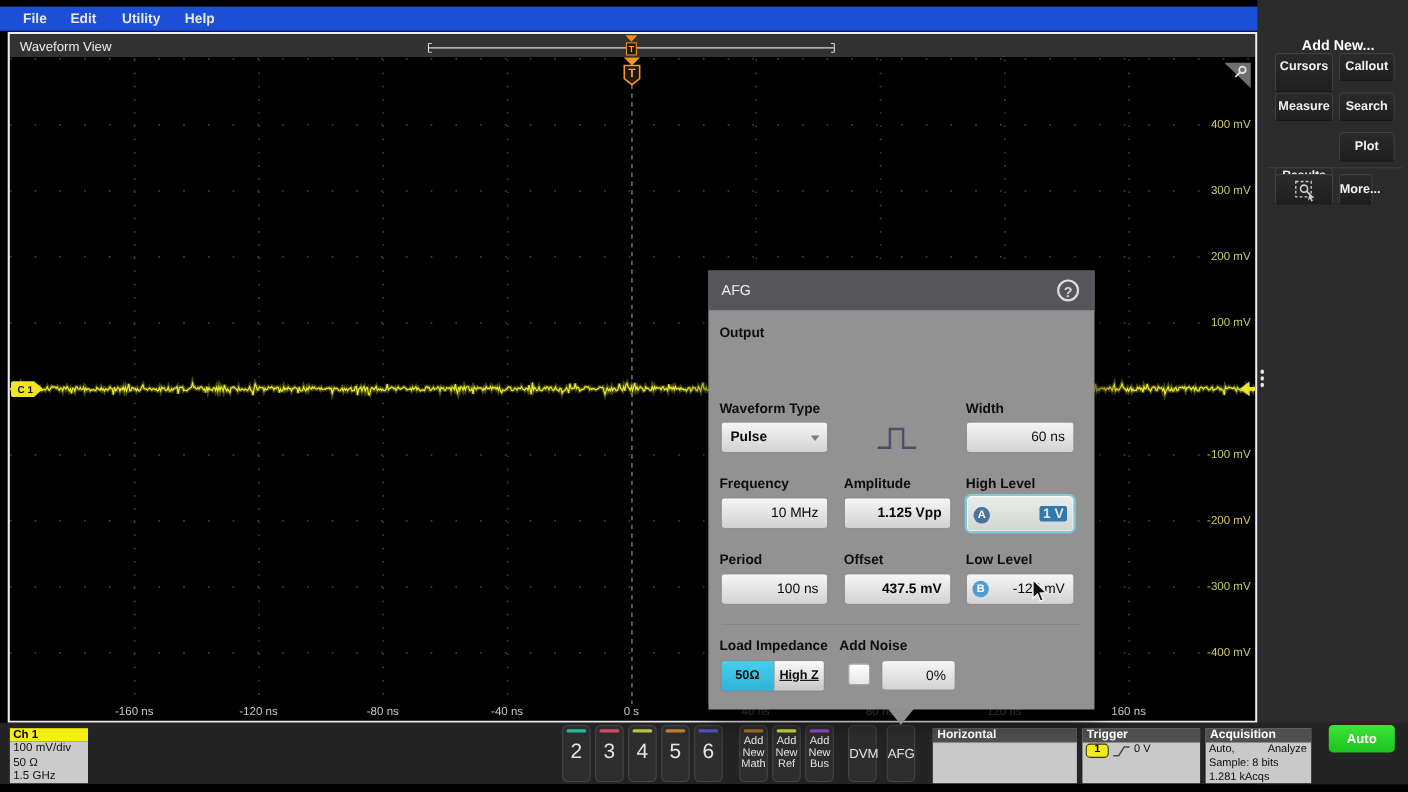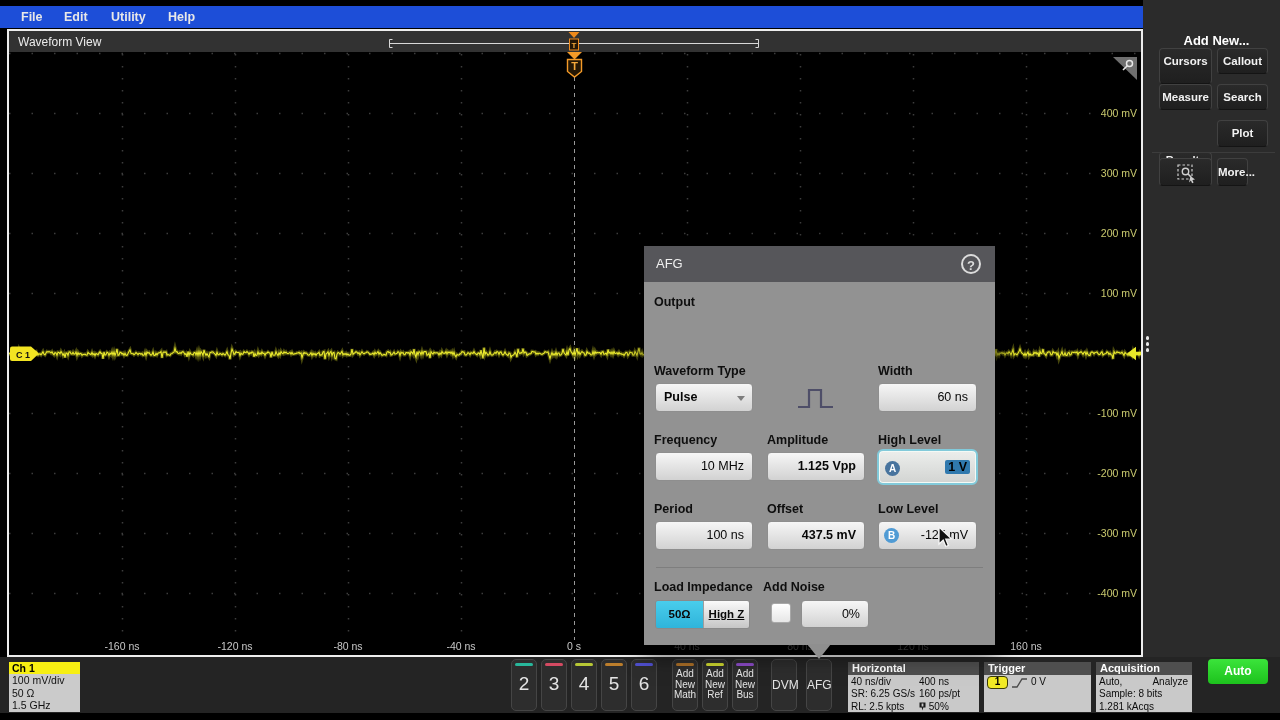--- a/index.html
+++ b/index.html
@@ -136,28 +136,20 @@
 <div class="chbtn" style="left:571px;">4<div class="stripe" style="background:#b7c735"></div></div>
 <div class="chbtn" style="left:601px;">5<div class="stripe" style="background:#bc7e2c"></div></div>
 <div class="chbtn" style="left:631px;">6<div class="stripe" style="background:#5050cf"></div></div>
 <div class="addbtn" style="left:672px;">Add New Math<div class="stripe" style="background:#a96e28"></div></div>
 <div class="addbtn" style="left:702px;">Add New Ref<div class="stripe" style="background:#ccd530"></div></div>
 <div class="addbtn" style="left:732px;">Add New Bus<div class="stripe" style="background:#8b4bc6"></div></div>
 <div class="addbtn" style="left:771px;line-height:50px;padding-top:0;font-size:12px;">DVM</div>
 <div class="addbtn" style="left:806px;line-height:50px;padding-top:0;font-size:12px;">AFG</div>
 <div class="infopanel" style="left:848px;width:131px;">
  <div class="hd">Horizontal</div>
- <div class="bd">
-  <div>40 ns/div<span style="position:absolute;left:71px;">400 ns</span></div>
-  <div>SR: 6.25 GS/s<span style="position:absolute;left:71px;">160 ps/pt</span></div>
-  <div>RL: 2.5 kpts<span style="position:absolute;left:71px;"><svg width="7" height="9" viewBox="0 0 7 9" style="vertical-align:-1px">
-            <path d="M0.5 0.5 h6 v5 h-2.2 l-0.8 3 -0.8 -3 h-2.2 z" fill="#1a1a1a"></path>
-            <rect x="2.6" y="1.5" width="1.8" height="3" fill="#c9c9c9"></rect>
-          </svg> 50%</span></div>
- </div>
 </div>
 <div class="infopanel" style="left:984px;width:107px;">
  <div class="hd">Trigger</div>
  <div class="bd">
   <span style="position:absolute;left:3px;top:1px;width:21px;height:13px;background:#f2ea25;border:1.5px solid #3a3a08;border-radius:4px;color:#000;font-weight:700;font-size:10px;text-align:center;line-height:10px;">1</span>
   <svg width="17" height="14" viewBox="0 0 17 14" style="position:absolute;left:27px;top:1px;">
         <path d="M1 11 h5 l5 -8 h5" stroke="#4a4a4a" stroke-width="1.4" fill="none"></path>
       </svg>
   <span style="position:absolute;left:47px;top:1px;">0 V</span>
  </div>
@@ -183,21 +175,21 @@
  </svg>
  <div class="dlabel" style="left:234px;top:118px;">Width</div>
  <div class="dinput" style="left:234px;top:137px;width:99px;">60 ns</div>
  <div class="dlabel" style="left:10px;top:187px;">Frequency</div>
  <div class="dinput" style="left:11px;top:206px;width:98px;">10 MHz</div>
  <div class="dlabel" style="left:123px;top:187px;">Amplitude</div>
  <div class="dinput" style="left:123px;top:206px;width:98px;font-weight:700;">1.125 Vpp</div>
  <div class="dlabel" style="left:234px;top:187px;">High Level</div>
  <div style="position:absolute;left:233px;top:203px;width:101px;height:36px;border:2px solid #82cada;border-radius:6px;background:linear-gradient(#eceeec,#d2d4d2);box-shadow:inset 0 0 0 1px #f4faf6;">
    <span style="position:absolute;left:6px;top:10px;width:15px;height:15px;border-radius:50%;background:#48749e;color:#fff;font-size:10px;font-weight:700;text-align:center;line-height:15px;">A</span>
-   <span style="position:absolute;right:6px;top:9px;background:#3079ae;color:#000000;font-size:12.5px;font-weight:700;padding:0 3px;border-radius:2px;">1 V</span>
+   <span style="position:absolute;right:6px;top:9px;background:#3079ae;color:#e5e5e5;font-size:12.5px;font-weight:700;padding:0 3px;border-radius:2px;">1 V</span>
  </div>
  <div class="dlabel" style="left:10px;top:256px;">Period</div>
  <div class="dinput" style="left:11px;top:275px;width:98px;">100 ns</div>
  <div class="dlabel" style="left:123px;top:256px;">Offset</div>
  <div class="dinput" style="left:123px;top:275px;width:98px;font-weight:700;">437.5 mV</div>
  <div class="dlabel" style="left:234px;top:256px;">Low Level</div>
  <div class="dinput" style="left:234px;top:275px;width:99px;">-125 mV
    <span style="position:absolute;left:5px;top:6px;width:15px;height:15px;border-radius:50%;background:#509bd4;color:#fff;font-size:10px;font-weight:700;text-align:center;line-height:15px;">B</span>
  </div>
  <div style="position:absolute;left:12px;top:321px;width:327px;height:1px;background:#a8a8a8;border-top:1px solid #7e7e7e;"></div>

